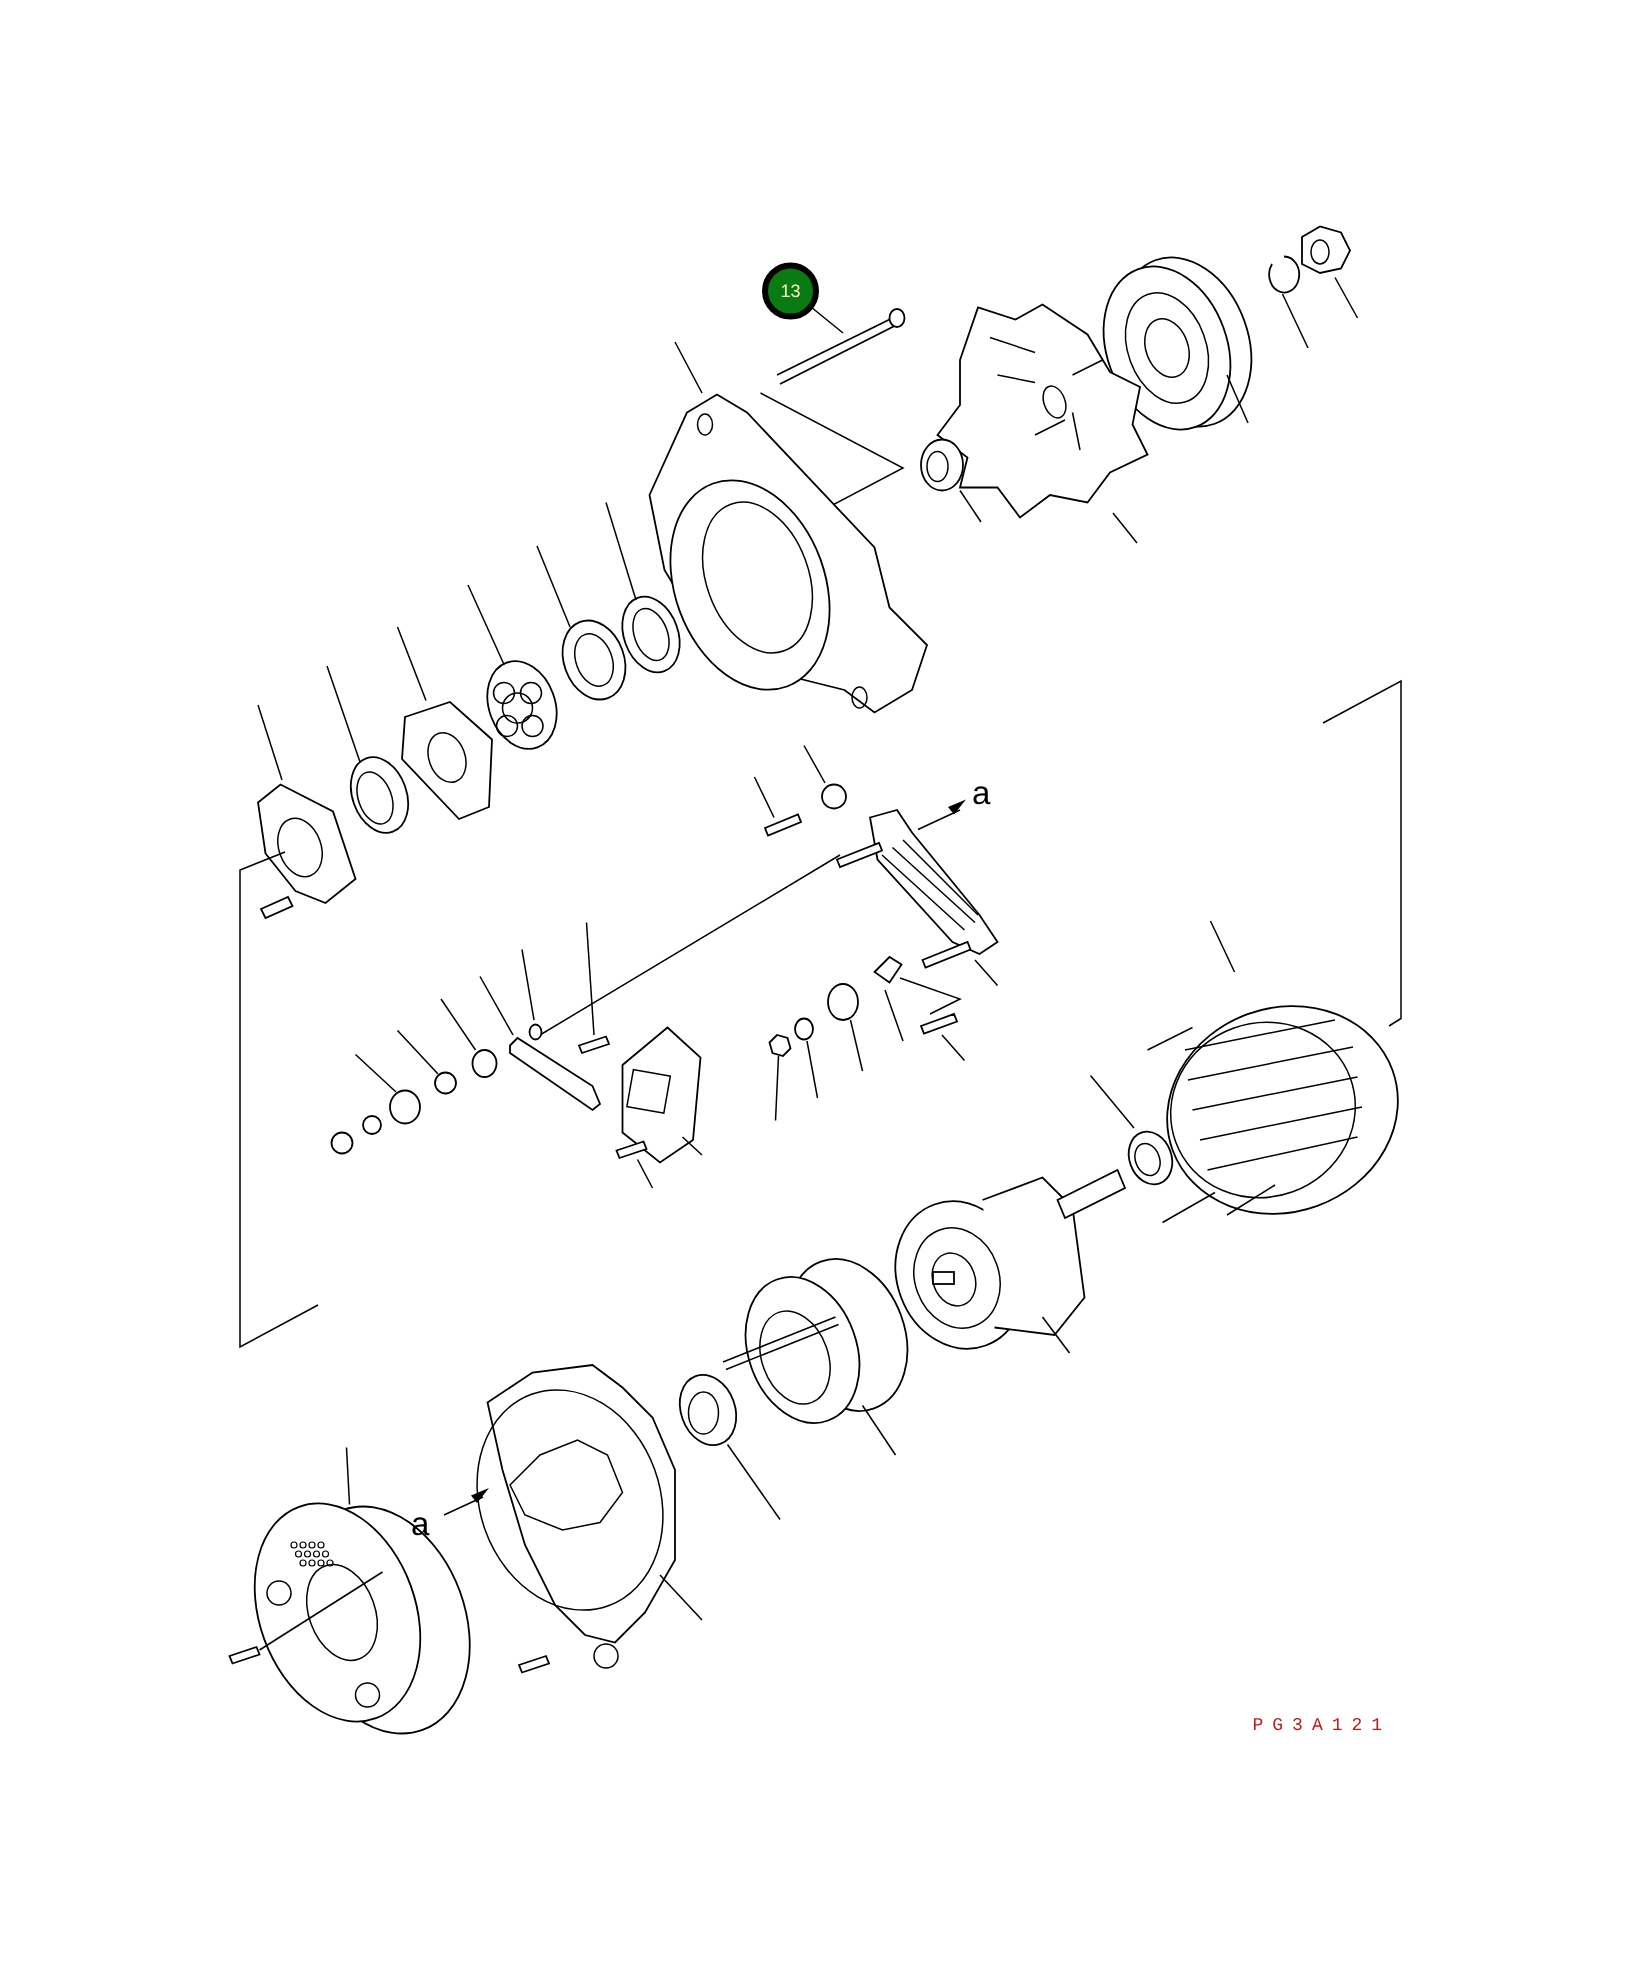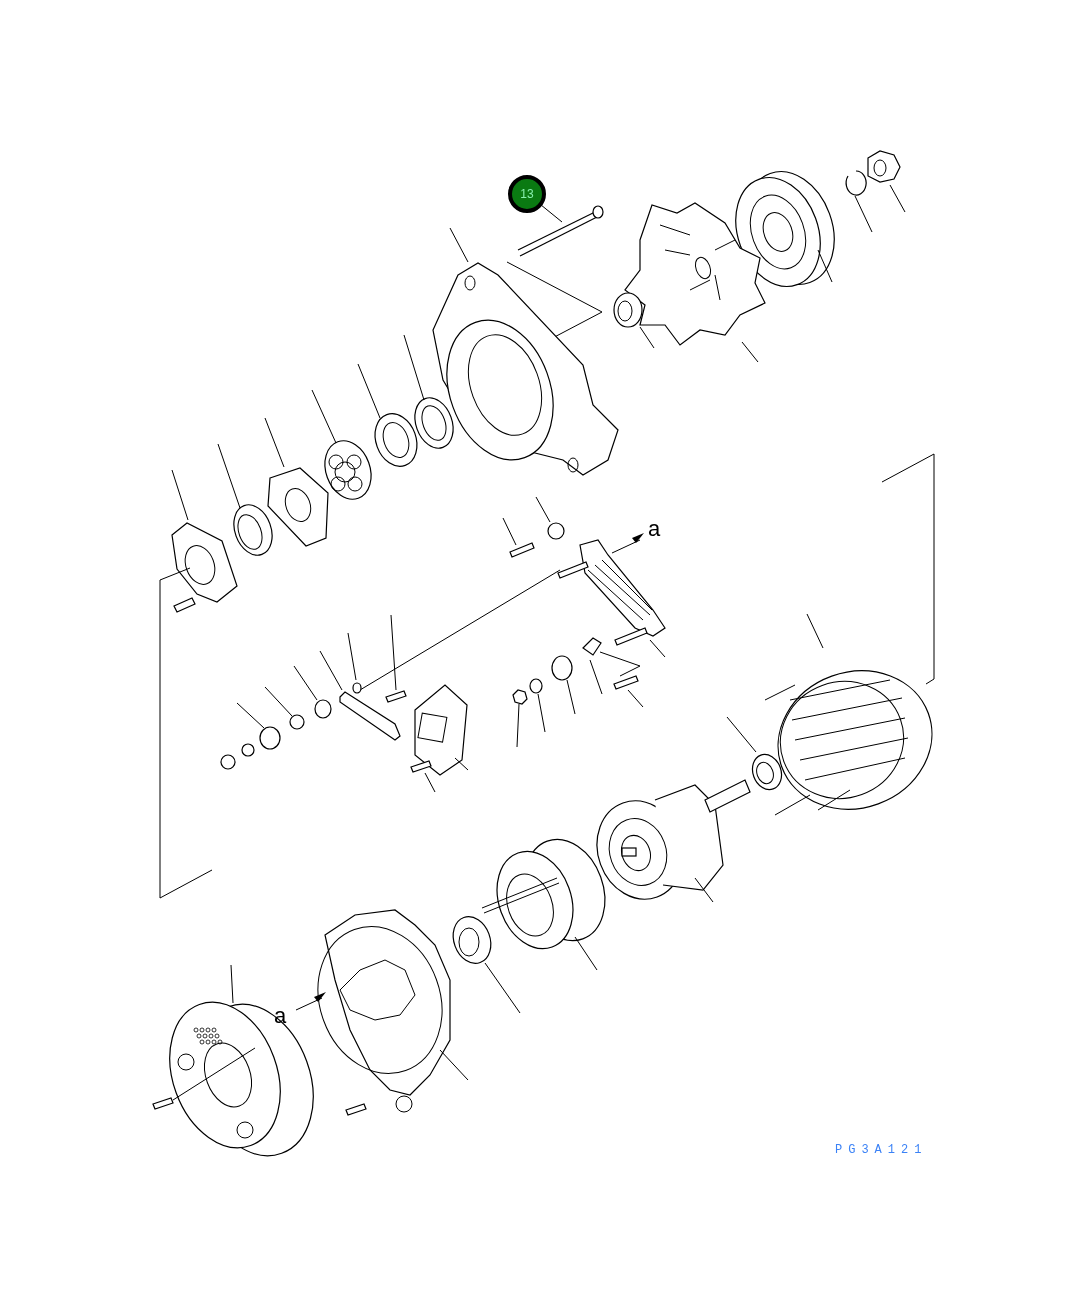--- a/index.html
+++ b/index.html
@@ -4,25 +4,25 @@
 <style>
   html, body { margin: 0; padding: 0; background: #ffffff; }
   body { width: 1088px; height: 1307px; position: relative; overflow: hidden;
          font-family: "Liberation Sans", sans-serif; }
   #diagram { position: absolute; left: 0; top: 0; width: 1088px; height: 1307px; }
   .ln { fill: none; stroke: #000; stroke-width: 1.2; }
   .thin { fill: none; stroke: #000; stroke-width: 1; }
   .fw { fill: #fff; stroke: #000; stroke-width: 1.2; }
   .callout { position: absolute; left: 508px; top: 175px; width: 38px; height: 38px;
              border-radius: 50%; background: #0a7a12; border: 4px solid #000;
-             box-sizing: border-box; color: #86efac; font-size: 12px;
+             box-sizing: border-box; color: #fef9c3; font-size: 12px;
              display: flex; align-items: center; justify-content: center; cursor: pointer; }
   .letter { position: absolute; font-size: 22px; color: #000; line-height: 1; }
   .code { position: absolute; left: 835px; top: 1143px; font-size: 12px;
-          letter-spacing: 6px; color: #3b82f6; font-family: "Liberation Mono", monospace; }
+          letter-spacing: 6px; color: #b91c1c; font-family: "Liberation Mono", monospace; }
 </style>
 </head>
 <body>
 
 <svg id="diagram" viewBox="0 0 1088 1307" xmlns="http://www.w3.org/2000/svg">
 
   <g>
     <path class="fw" d="M868 158 l12 -7 l14 4 l6 12 l-6 12 l-14 3 l-12 -6 z"></path>
     <ellipse class="thin" cx="880" cy="168" rx="6" ry="8"></ellipse>
     <line class="thin" x1="890" y1="185" x2="905" y2="212"></line>

